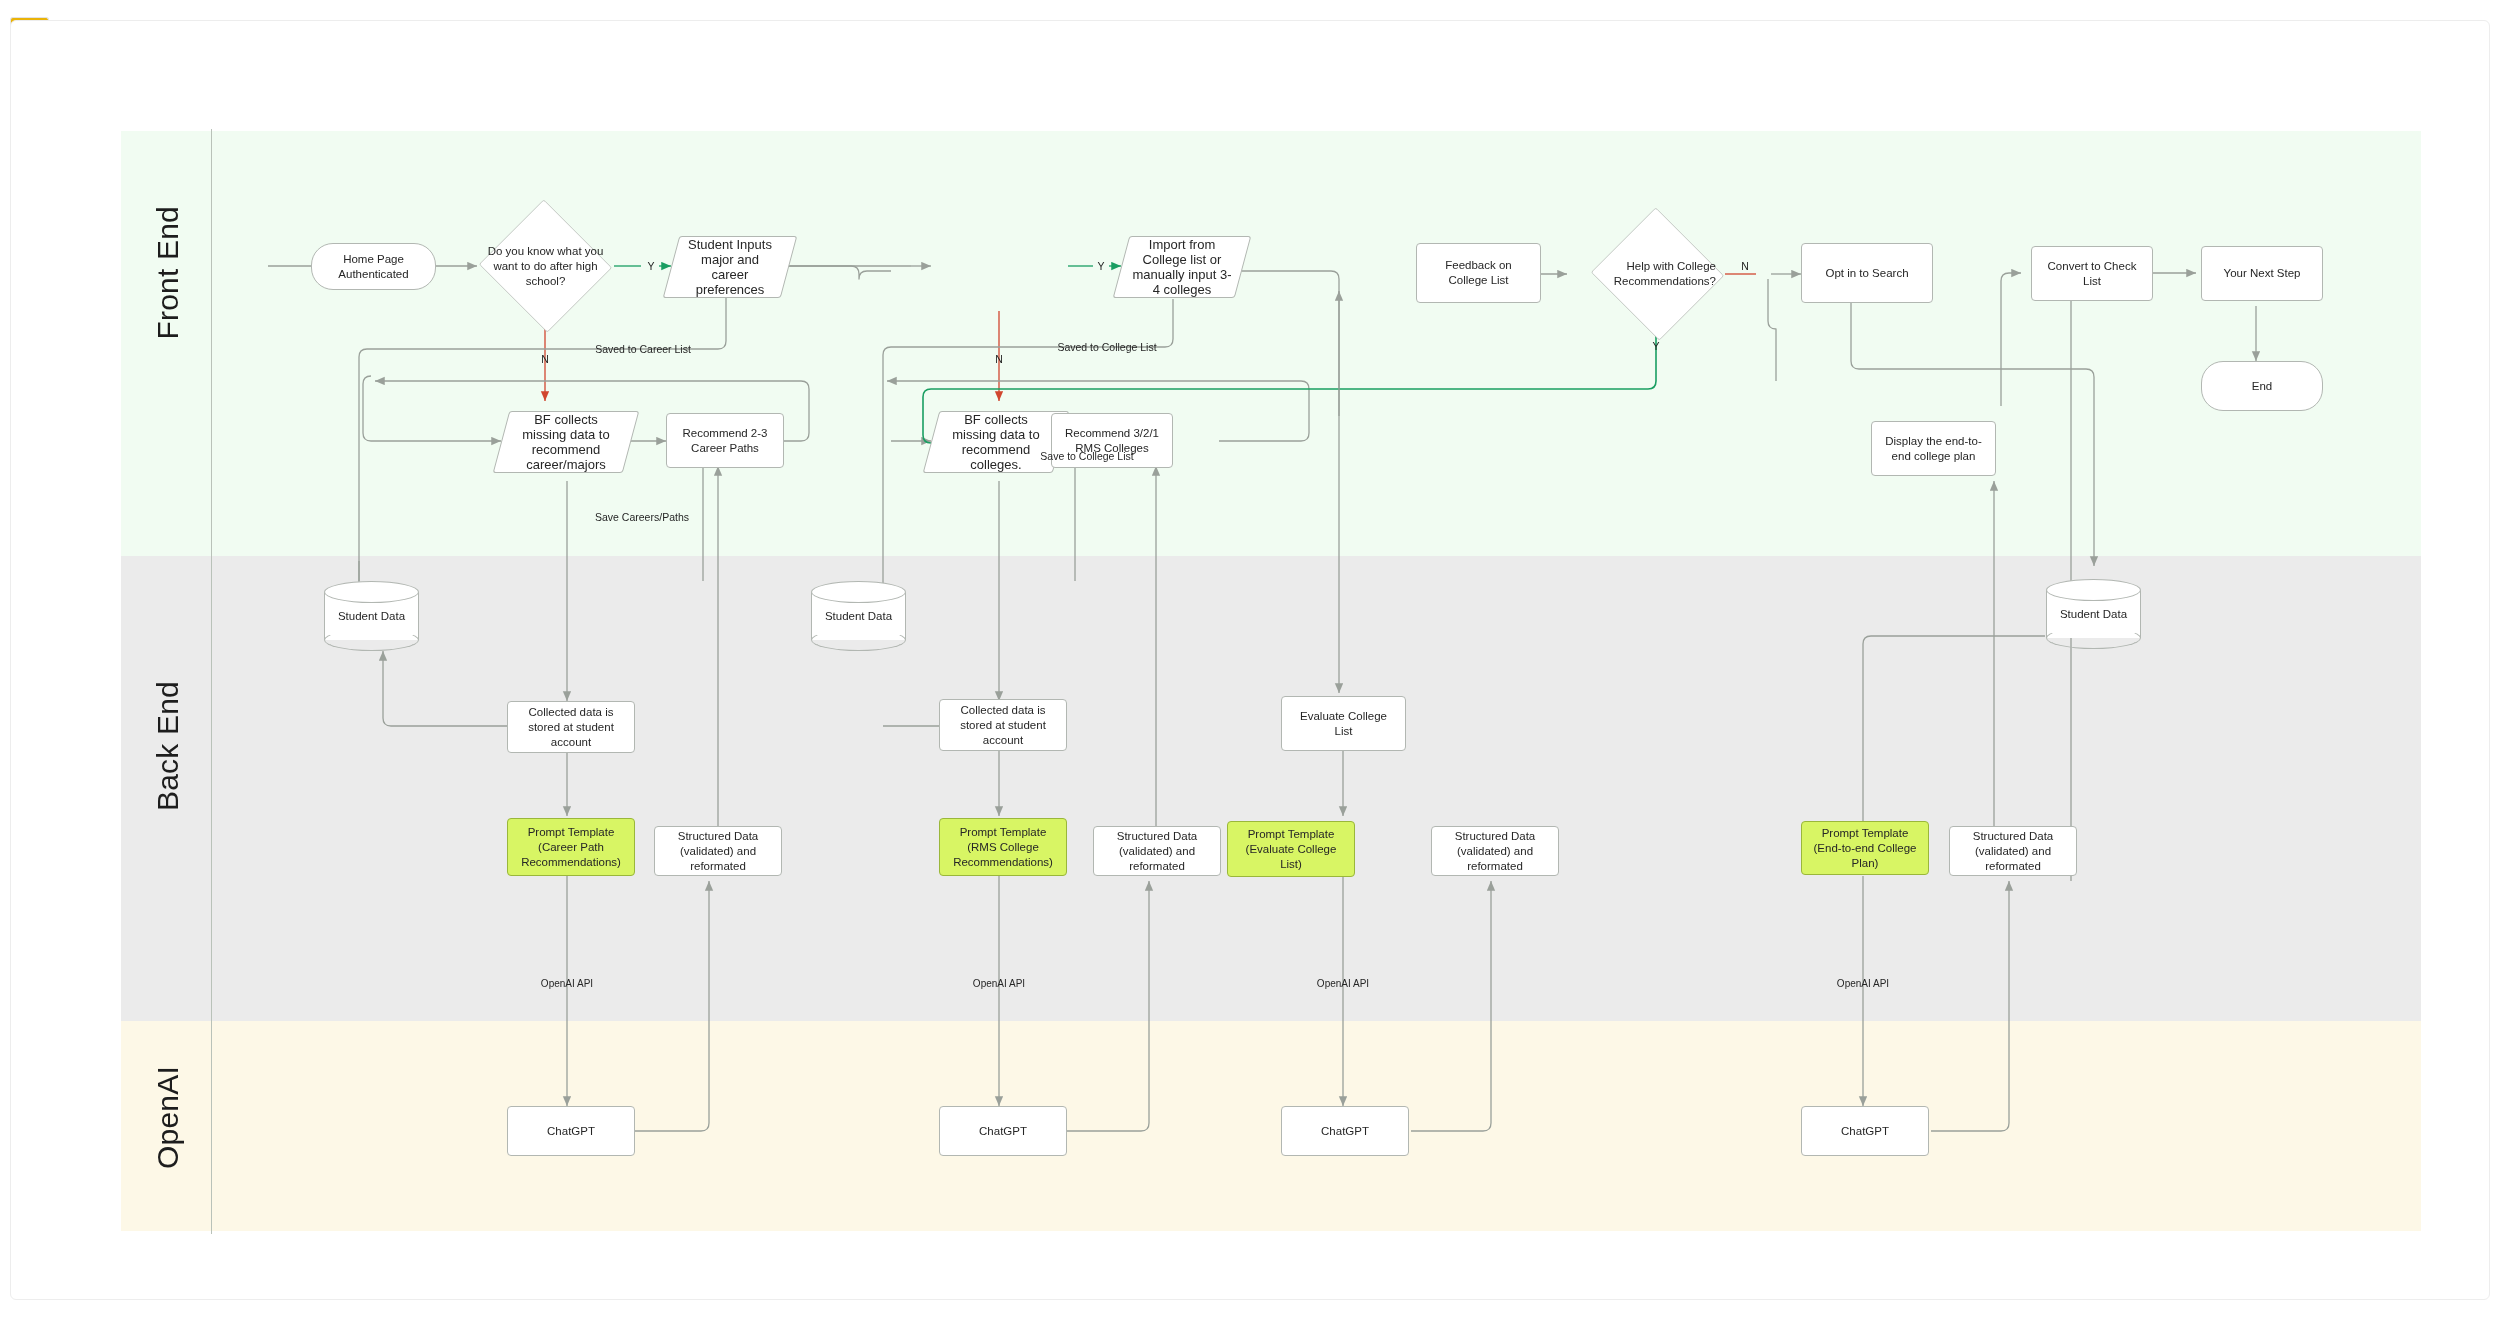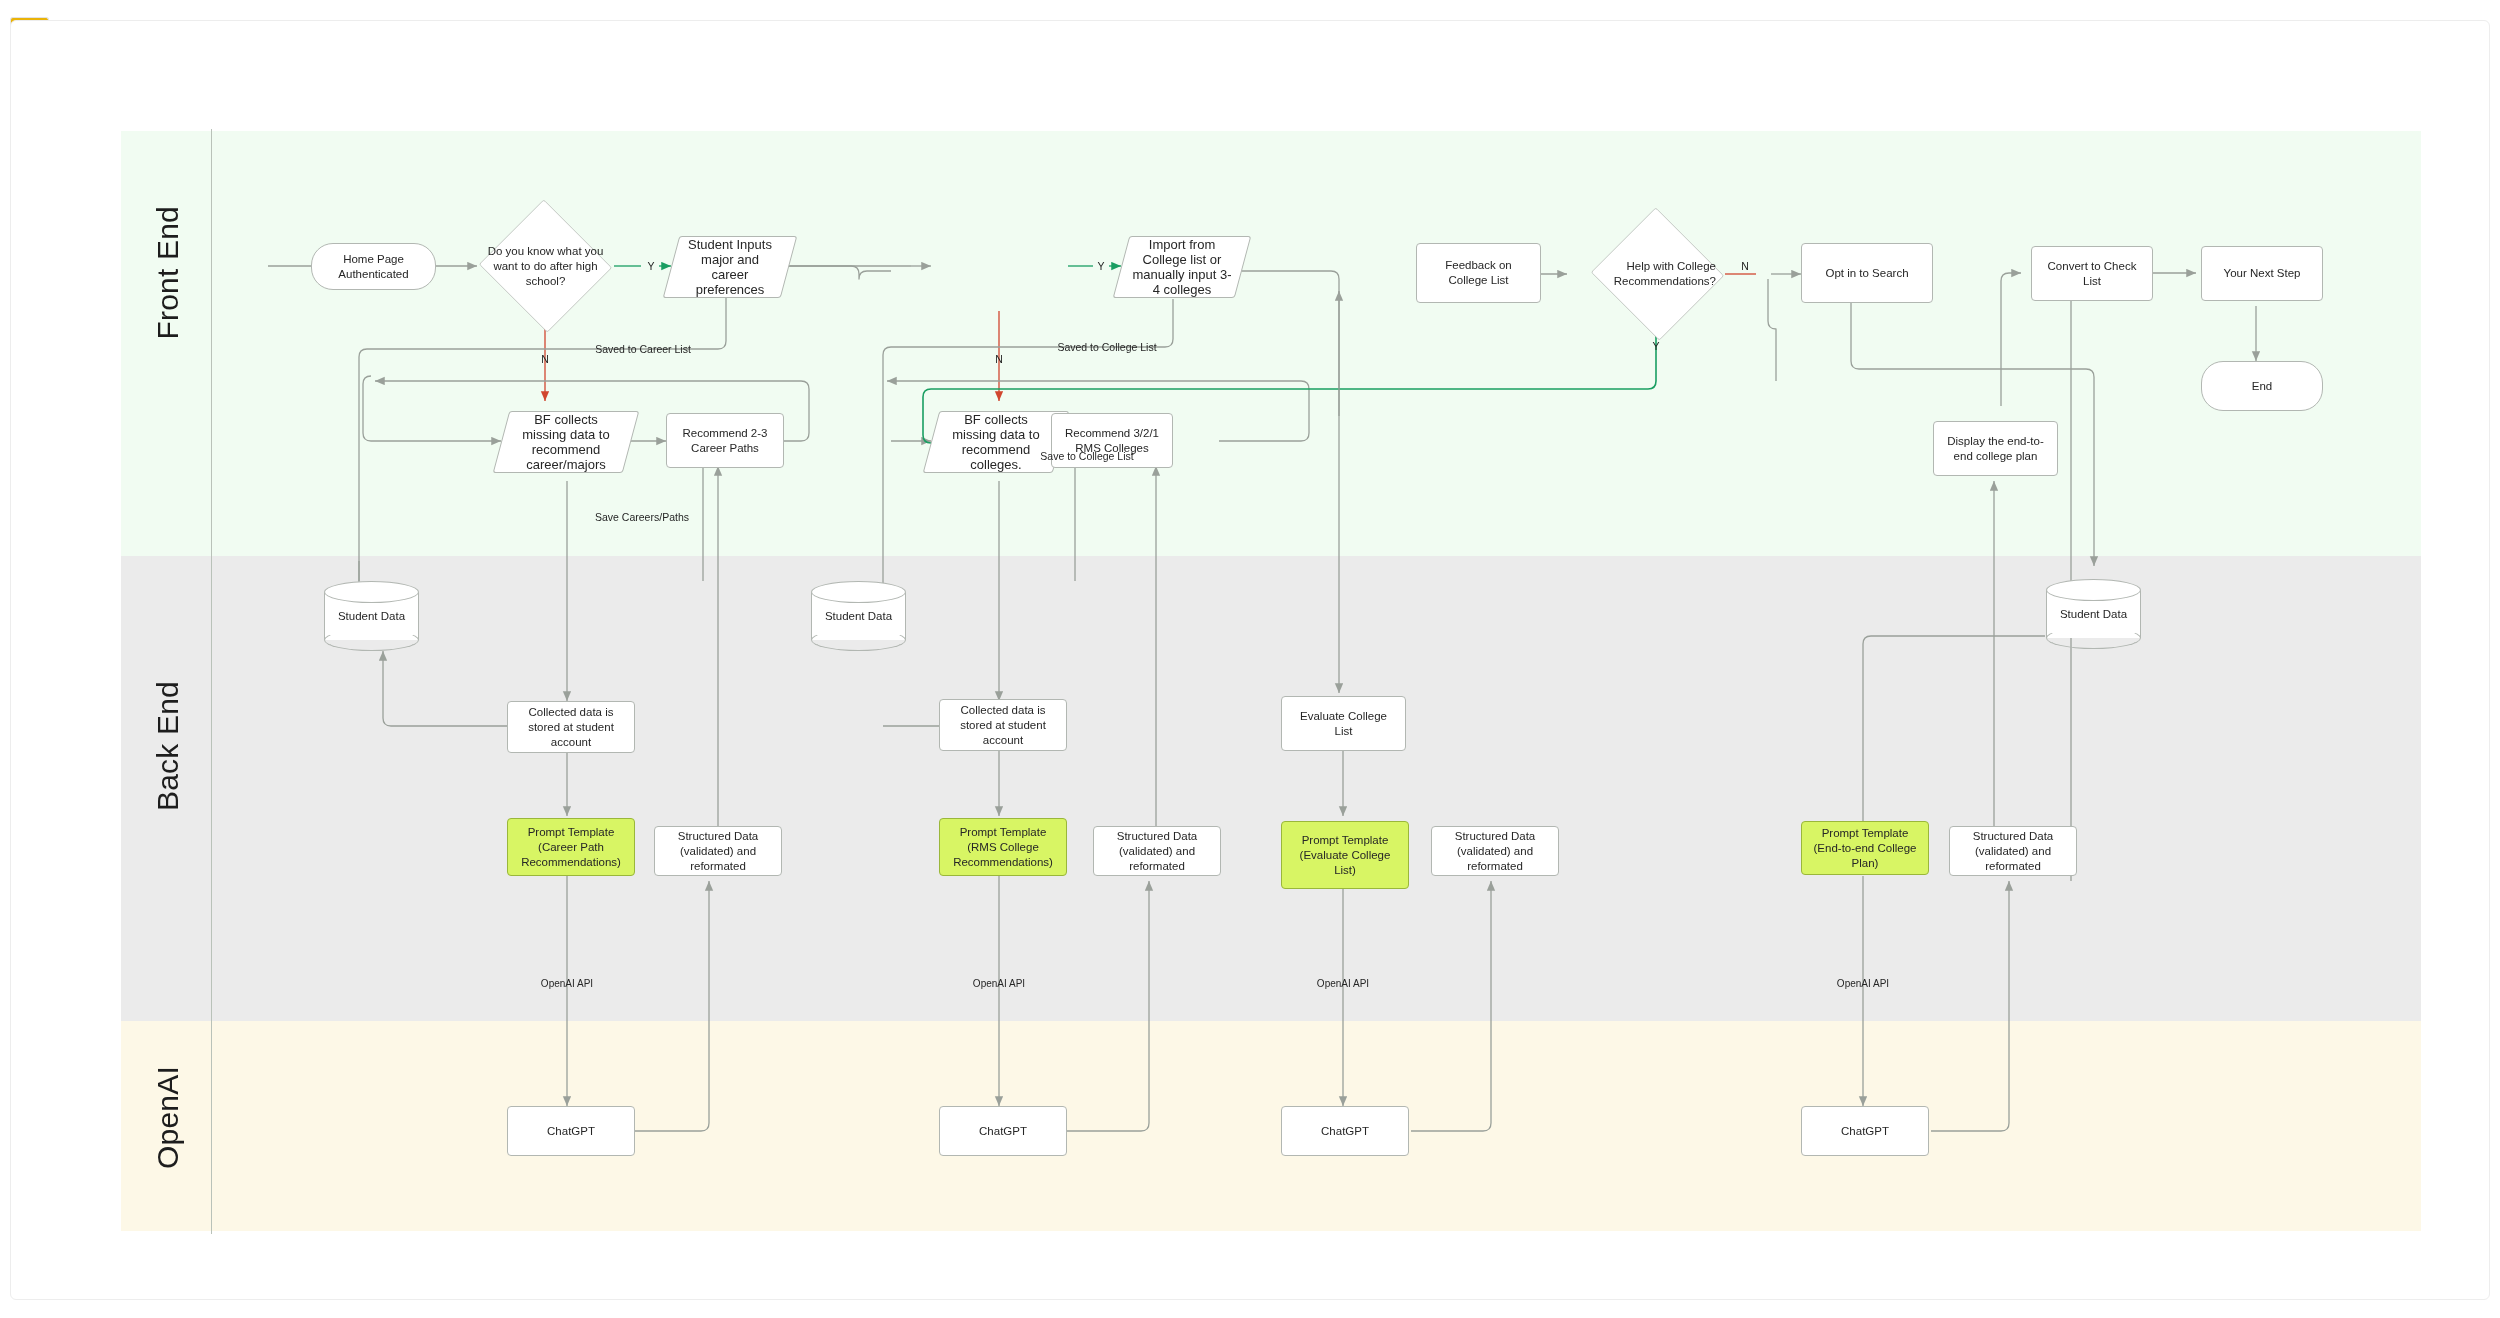--- a/index.html
+++ b/index.html
@@ -330,21 +330,21 @@
 
     <div class="n-para" style="left:920px; top:390px; width:130px; height:62px;">
       <div class="para-shape"></div>
       <div class="para-text">BF collects missing data to recommend colleges.</div>
     </div>
 
     <div class="node n-rect" style="left:1040px; top:392px; width:122px; height:55px;">
       <span>Recommend 3/2/1 RMS Colleges</span>
     </div>
 
-    <div class="node n-rect" style="left:1922px; top:400px; width:125px; height:55px;">
+    <div class="node n-rect" style="left:1860px; top:400px; width:125px; height:55px;">
       <span>Display the end-to-end college plan</span>
     </div>
 
     <div class="n-cyl" style="left:313px; top:560px; width:95px; height:70px;">
       <div class="cyl-body"></div>
       <div class="cyl-bot-line"></div>
       <div class="cyl-top"></div>
       <div class="cyl-text">Student Data</div>
     </div>
 
@@ -375,21 +375,21 @@
     </div>
 
     <div class="node n-rect n-green" style="left:496px; top:797px; width:128px; height:58px;">
       <span>Prompt Template (Career Path Recommendations)</span>
     </div>
 
     <div class="node n-rect n-green" style="left:928px; top:797px; width:128px; height:58px;">
       <span>Prompt Template (RMS College Recommendations)</span>
     </div>
 
-    <div class="node n-rect n-green" style="left:1270px; top:800px; width:128px; height:68px;align-items:center;">
+    <div class="node n-rect n-green" style="left:1216px; top:800px; width:128px; height:56px;align-items:center;">
       <span>Prompt Template (Evaluate College List)</span>
     </div>
 
     <div class="node n-rect n-green" style="left:1790px; top:800px; width:128px; height:54px;">
       <span>Prompt Template (End-to-end College Plan)</span>
     </div>
 
     <div class="node n-rect" style="left:643px; top:805px; width:128px; height:50px;">
       <span>Structured Data (validated) and reformated</span>
     </div>

